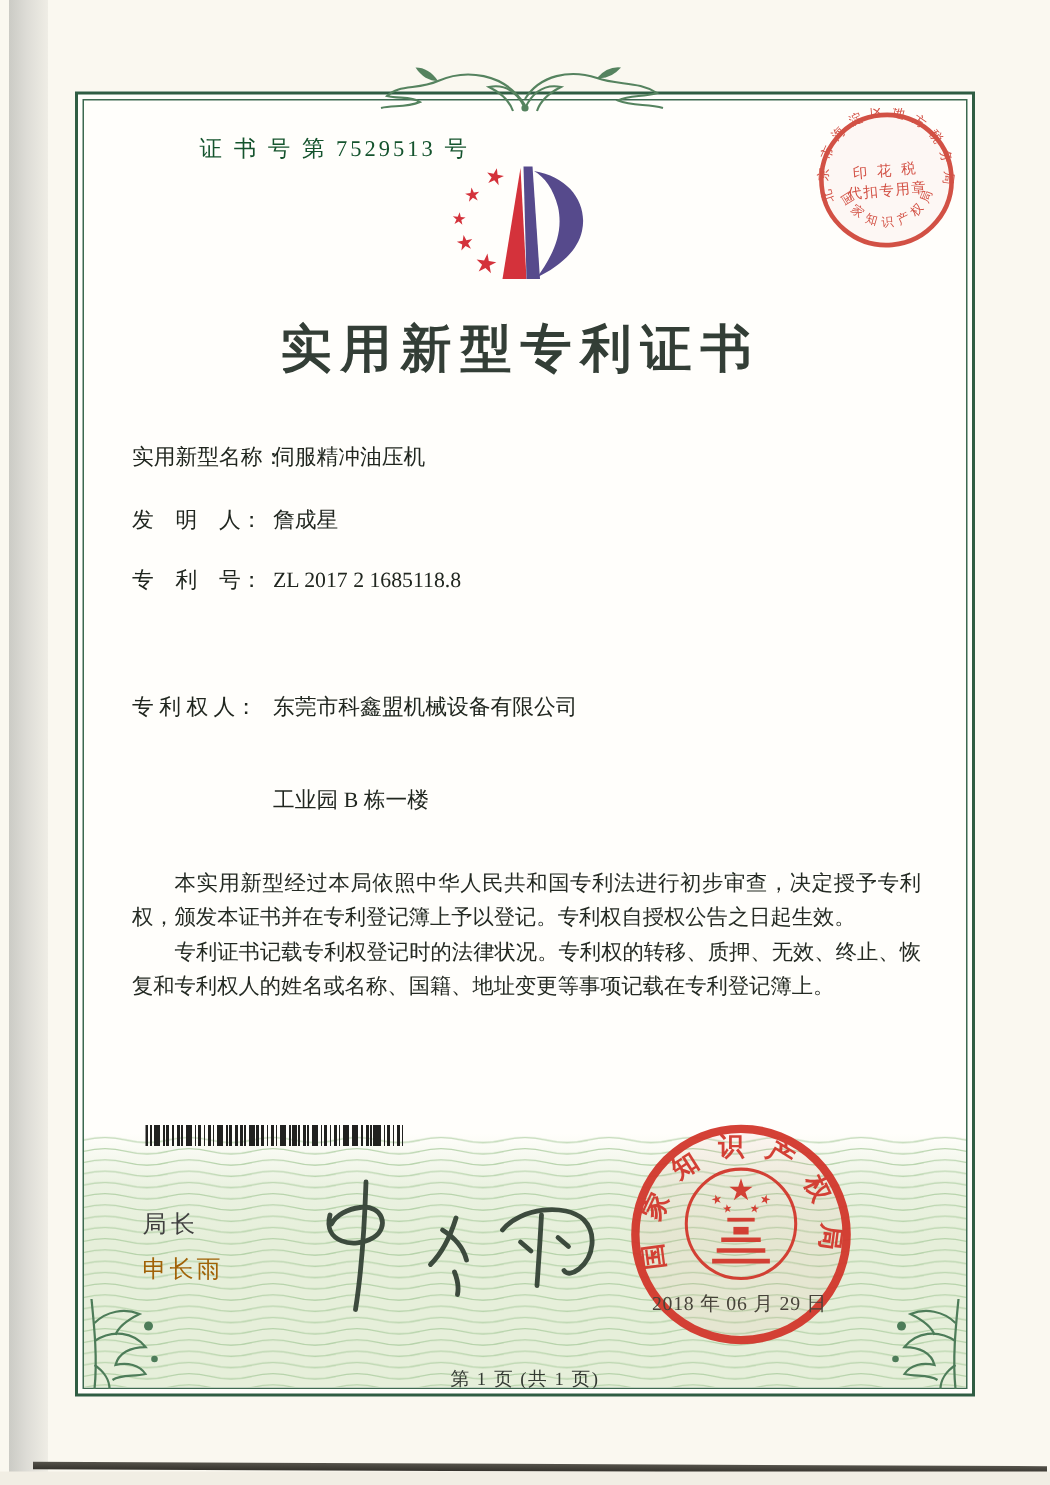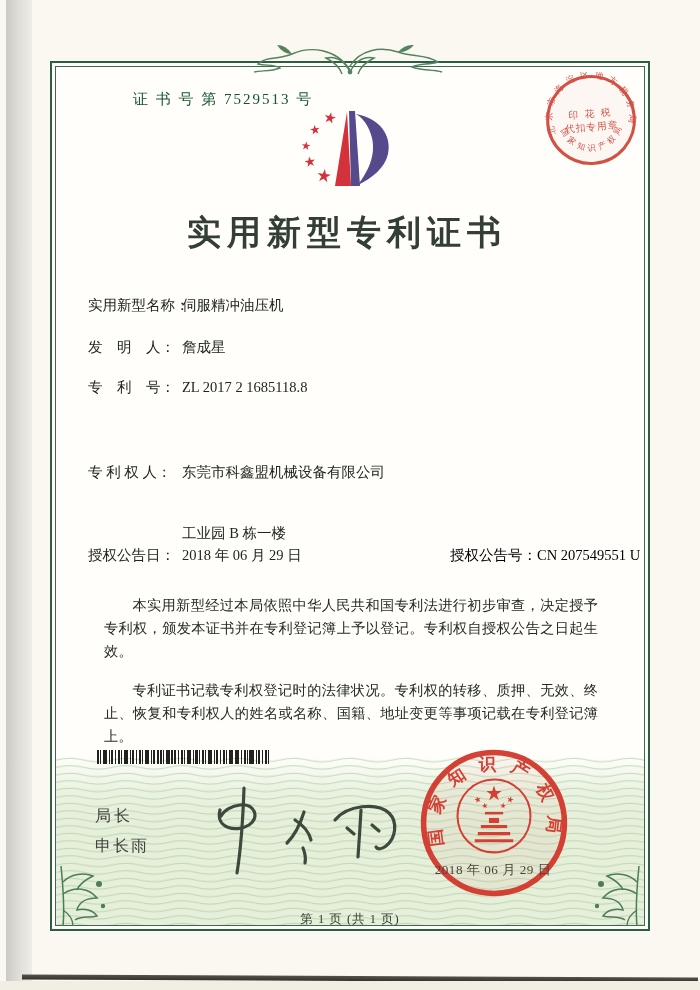--- a/index.html
+++ b/index.html
@@ -34,31 +34,31 @@
     letter-spacing:6px;color:#333e36;}
 
   .field{position:absolute;left:88px;font-size:14.5px;line-height:19px;white-space:nowrap;}
   .flabel{display:inline-block;width:94px;color:#20261f;}
   .fvalue{color:#20261f;}
   .addr2{position:absolute;left:182px;top:524px;font-size:14.5px;color:#20261f;}
   .grant-no{position:absolute;left:362px;top:0;}
 
   .paras{position:absolute;left:88px;top:578px;width:526px;font-size:14.2px;
     line-height:23px;color:#242a23;text-align:justify;}
-  .paras p{margin:16px;text-indent:2em;}
+  .paras p{margin:0;text-indent:2em;}
 
   .barcode{position:absolute;left:97px;top:750px;width:173px;height:14px;
     background:
       repeating-linear-gradient(90deg,#21211f 0 1px,transparent 1px 3px),
       repeating-linear-gradient(90deg,#21211f 0 2px,transparent 2px 7px),
       repeating-linear-gradient(90deg,transparent 0 9px,#21211f 9px 10px,transparent 10px 13px);}
 
   .director-label{left:95px;top:806px;font-size:16px;letter-spacing:3px;color:#404040;
     font-family:"Liberation Sans","DejaVu Sans",sans-serif;}
-  .director-name{left:95px;top:836px;font-size:16px;letter-spacing:2px;color:#404040;
+  .director-name{left:95px;top:836px;font-size:16px;letter-spacing:2px;color:#a16207;
     font-family:"Liberation Sans","DejaVu Sans",sans-serif;}
 
   .signature{position:absolute;left:192px;top:780px;}
   .seal{position:absolute;left:418px;top:747px;opacity:.95;}
   .tax-stamp{position:absolute;left:543px;top:72px;opacity:.92;}
   .logo{position:absolute;left:280px;top:96px;}
   .top-ornament{position:absolute;left:240px;top:42px;}
   .corner-fl{position:absolute;}
   .corner-fl.left{left:55px;top:864px;}
   .corner-fl.right{right:55px;top:864px;transform:scaleX(-1);}
@@ -172,26 +172,20 @@
     <span class="flabel">发　明　人：</span><span class="fvalue">詹成星</span>
   </div>
   <div class="field" style="top:378px">
     <span class="flabel">专　利　号：</span><span class="fvalue">ZL 2017 2 1685118.8</span>
   </div>
   <div class="field" style="top:463px">
     <span class="flabel">专 利 权 人：</span><span class="fvalue">东莞市科鑫盟机械设备有限公司</span>
   </div>
   <div class="addr2">工业园 B 栋一楼</div>
 
-  <div class="field" style="top:546px;right:88px">
-    <span class="flabel">授权公告日：</span><span class="fvalue">2018 年 06 月 29 日</span>
-    <span class="grant-no">
-      <span>授权公告号：</span><span>CN 207549551 U</span>
-    </span>
-  </div>
 
   <div class="paras">
     <p>本实用新型经过本局依照中华人民共和国专利法进行初步审查，决定授予专利权，颁发本证书并在专利登记簿上予以登记。专利权自授权公告之日起生效。</p>
     <p>专利证书记载专利权登记时的法律状况。专利权的转移、质押、无效、终止、恢复和专利权人的姓名或名称、国籍、地址变更等事项记载在专利登记簿上。</p>
   </div>
 
   <div class="barcode"></div>
 
   <div class="txt director-label">局长</div>
   <div class="txt director-name">申长雨</div>

